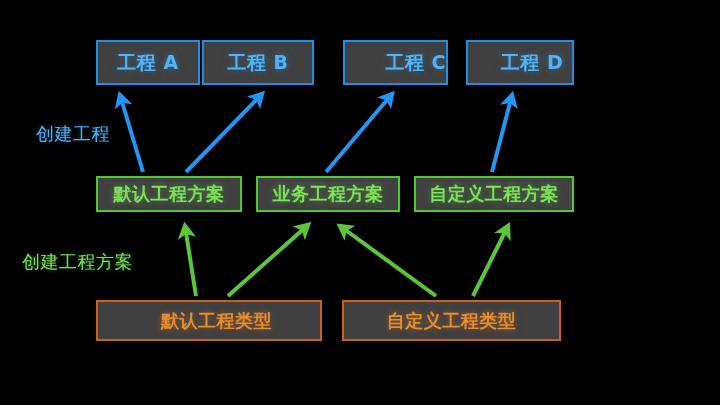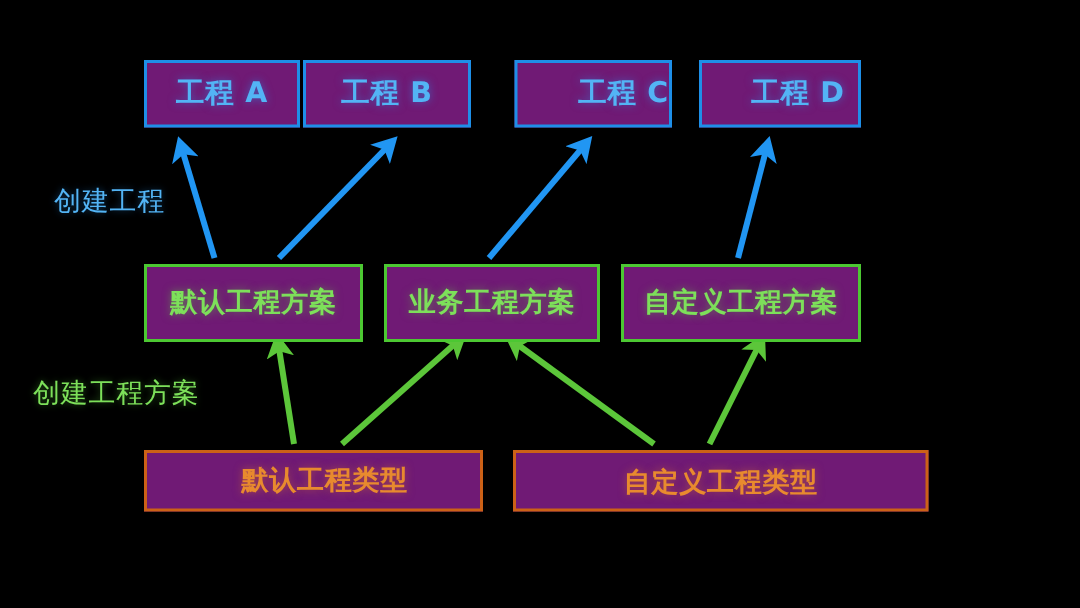--- a/index.html
+++ b/index.html
@@ -23,21 +23,21 @@
     width: 720px;
     height: 405px;
     pointer-events: none;
   }
   .node {
     position: absolute;
     box-sizing: border-box;
     display: flex;
     align-items: center;
     justify-content: center;
-    background: #701a75;
+    background: #404040;
     border-style: solid;
     border-width: 2px;
     white-space: nowrap;
     letter-spacing: 0.5px;
   }
   .node-label {
     display: inline-block;
     line-height: 1;
   }
   
@@ -47,21 +47,21 @@
   }
   .tier-project .node-label {
     color: #53b4f5;
     font-size: 19px;
     font-weight: bold;
     text-shadow: 0 0 6px rgba(40,140,230,0.55);
   }
   
   .tier-scheme {
     border-color: #4cc832;
-    height: 52px;
+    height: 36px;
   }
   .tier-scheme .node-label {
     color: #7de05a;
     font-size: 18px;
     font-weight: bold;
     text-shadow: 0 0 6px rgba(90,210,60,0.5);
   }
   
   .tier-type {
     border-color: #cc6117;
@@ -150,21 +150,21 @@
         <span class="node-label">业务工程方案</span>
       </div>
       <div class="node tier-scheme" style="left: 414px; top: 176px; width: 160px;">
         <span class="node-label">自定义工程方案</span>
       </div>
     </div>
   <div id="tier-types">
       <div class="node tier-type" style="left: 96px; top: 300px; width: 226px; padding-left: 15px;">
         <span class="node-label">默认工程类型</span>
       </div>
-      <div class="node tier-type" style="left: 342px; top: 300px; width: 277px; font-family: Liberation Serif, serif;">
+      <div class="node tier-type" style="left: 342px; top: 300px; width: 219px;">
         <span class="node-label">自定义工程类型</span>
       </div>
     </div>
 
   <div id="captions">
       <div class="caption caption-blue" style="left: 36px; top: 122px;">创建工程</div>
       <div class="caption caption-green" style="left: 22px; top: 250px;">创建工程方案</div>
     </div>
 
 

